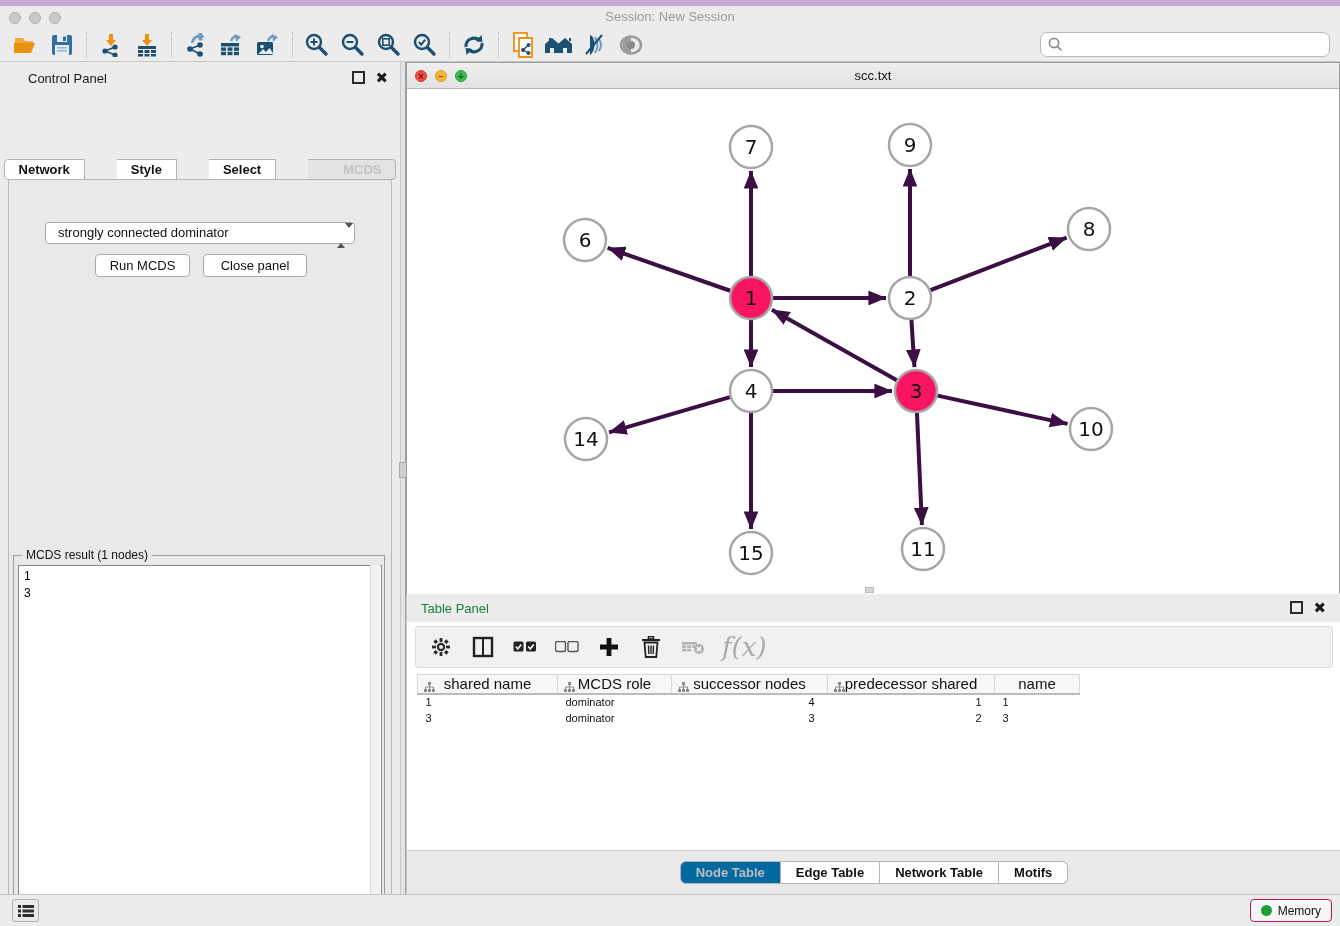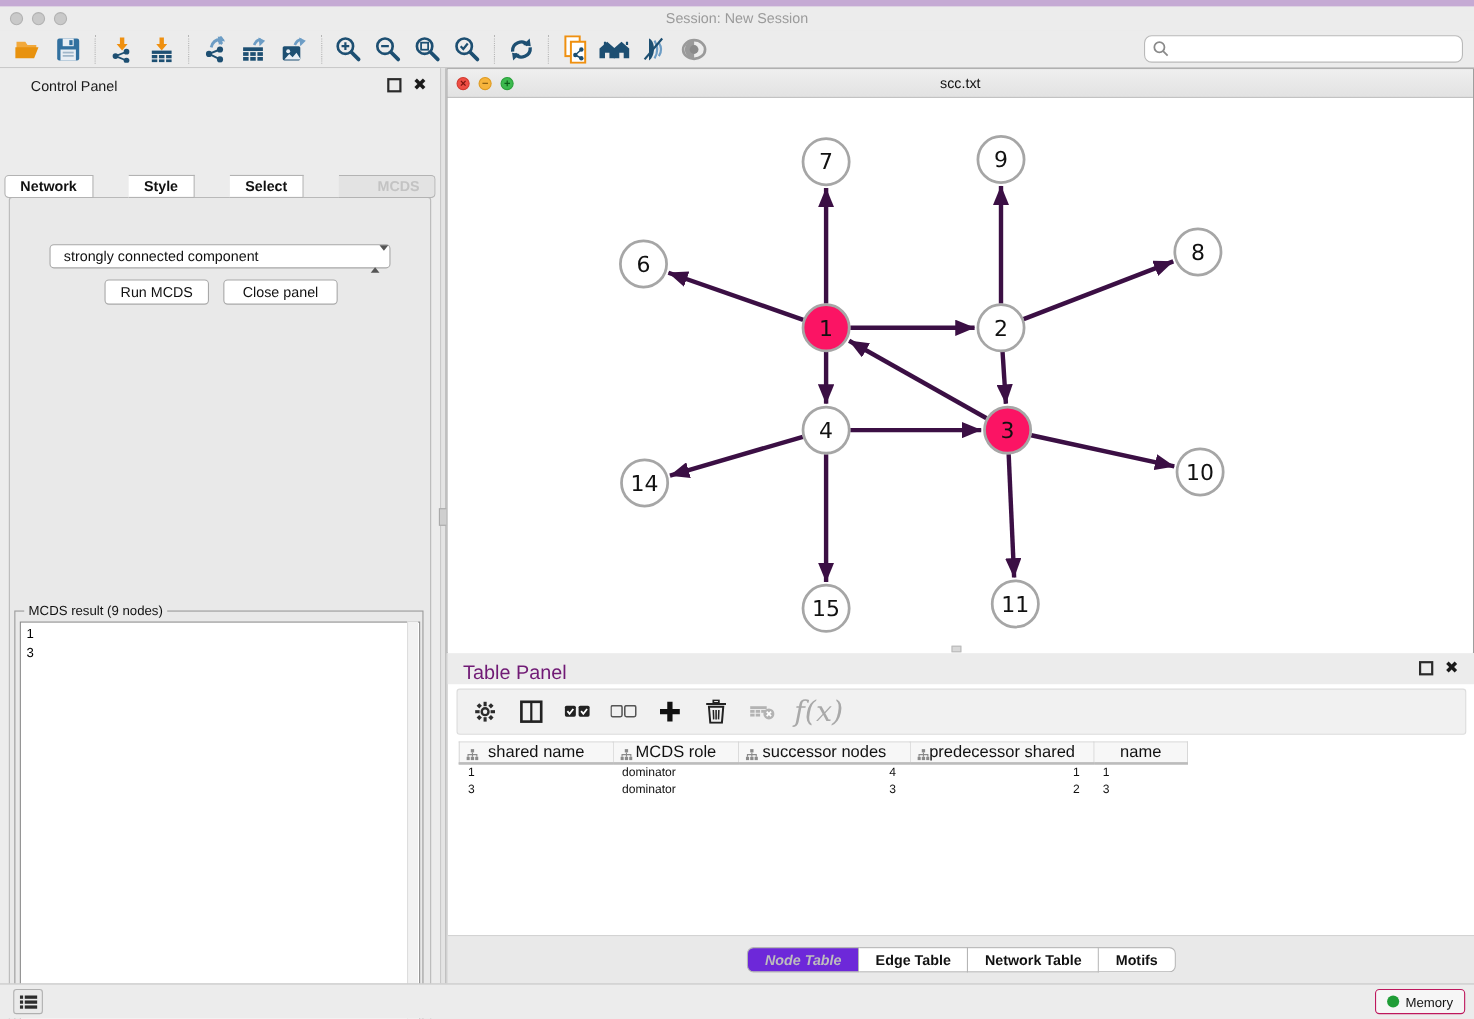--- a/index.html
+++ b/index.html
@@ -66,38 +66,38 @@
   .dot-red { background:#ee4e44; border:1px solid #d23b31; color:#7a150f; }
   .dot-yellow { background:#f6b43c; border:1px solid #df9b22; color:#8a6012; }
   .dot-green { background:#3cb94e; border:1px solid #2aa13b; color:#0d5f1a; }
   #net-title { width:100%; text-align:center; line-height:25px; font-size:13px; color:#111; }
   #net-canvas { position:relative; width:932px; height:505px; background:#fff; }
   #net-resize-handle { position:absolute; left:458px; bottom:1px; width:9px; height:6px; background:#d8d8d8; border:1px solid #bbb; }
 
   
   #table-panel { left:406px; top:594px; width:934px; height:300px; background:#fff; border-left:1px solid #c9c9c9; }
   #tp-header { position:relative; height:28px; background:#ececec; }
-  #tp-header .panel-title { position:absolute; left:14px; top:7px; font-size:18px; color:#701a75; }
+  #tp-header .panel-title { position:absolute; left:14px; top:7px; font-size:13px; color:#15803d; }
   #tp-header .panel-btns { position:absolute; right:14px; top:7px; display:flex; gap:10px; align-items:center; }
   #tp-toolbar { position:absolute; left:8px; top:32px; width:918px; height:42px; background:#f1f1f1; border:1px solid #dcdcdc; border-radius:3px; display:flex; align-items:center; padding-left:12px; gap:16px; }
   .tp-icon { width:26px; height:26px; display:flex; align-items:center; justify-content:center; }
   .fx-label { font-family:"DejaVu Serif","Liberation Serif",serif; font-style:italic; font-size:26px; color:#a9a9a9; }
 
   #node-table { position:absolute; left:10px; top:80px; width:916px; }
   #node-table table { border-collapse:collapse; table-layout:fixed; width:662px; }
   #node-table th { position:relative; height:19px; background:#f7f7f7; border:1px solid #d8d8d8; border-bottom:2px solid #bcbcbc; font-size:15px; font-weight:normal; color:#111; text-align:center; }
   #node-table th .tree-ic { position:absolute; left:6px; top:4px; }
   #node-table td { height:16px; font-size:11px; color:#111; padding:0 8px; }
   #node-table td.num { text-align:right; padding-right:13px; }
 
   #tp-bottom { position:absolute; left:0; bottom:0; width:934px; height:44px; background:#e9e9e9; border-top:1px solid #d3d3d3; display:flex; justify-content:center; align-items:center; }
   .tp-tab { height:23px; padding:0 15px; background:#fff; border:1px solid #b5b5b5; border-left:none; font-size:13px; font-weight:600; color:#111; line-height:21px; }
   .tp-tab:first-child { border-left:1px solid #b5b5b5; border-radius:6px 0 0 6px; }
   .tp-tab:last-child { border-radius:0 6px 6px 0; }
-  .tp-tab.active { background:#6d28d9; color:#bdbdbd;font-style:italic; }
+  .tp-tab.active { background:#0369a1; color:#bdbdbd; }
 
   
   #status-bar { left:0; top:894px; width:1340px; height:32px; background:#ececec; border-top:1px solid #c3c3c3; }
   #list-btn { position:absolute; left:12px; top:4px; width:27px; height:23px; background:#eaeaea; border:1px solid #b0b0b0; border-radius:3px; display:flex; align-items:center; justify-content:center; }
   #memory-btn { position:absolute; right:8px; top:4px; height:23px; background:#f6f6f6; border:1px solid #be185d; border-radius:4px; display:flex; align-items:center; gap:6px; padding:0 10px; font-size:12px; color:#111; }
   #memory-dot { width:11px; height:11px; border-radius:50%; background:#1f9d36; }
 </style>
 </head>
 <body>
 
@@ -273,27 +273,27 @@
     </span>
   </div>
   <div id="cp-tabs">
     <span class="cp-tab">Network</span>
     <span class="cp-tab">Style</span>
     <span class="cp-tab">Select</span>
     <span class="cp-tab active">MCDS</span>
   </div>
   <div id="cp-content">
     <div id="opt-select">
-      <span>strongly connected component</span>
+      <span>strongly connected dominator</span>
       <span class="stepper"><span class="up"></span><span class="down"></span></span>
     </div>
     <div id="run-btn" class="cp-btn">Run MCDS</div>
     <div id="close-btn" class="cp-btn">Close panel</div>
     <div id="result-box">
-      <span id="result-legend">MCDS result (9 nodes)</span>
+      <span id="result-legend">MCDS result (1 nodes)</span>
       <div id="result-text">1
 3</div>
       <div id="result-scroll" style="top:9px;height:364px;right:4px;"></div>
     </div>
   </div>
 </div>
 
 <div id="v-divider" class="abs">
   <div id="v-handle"></div>
 </div>

